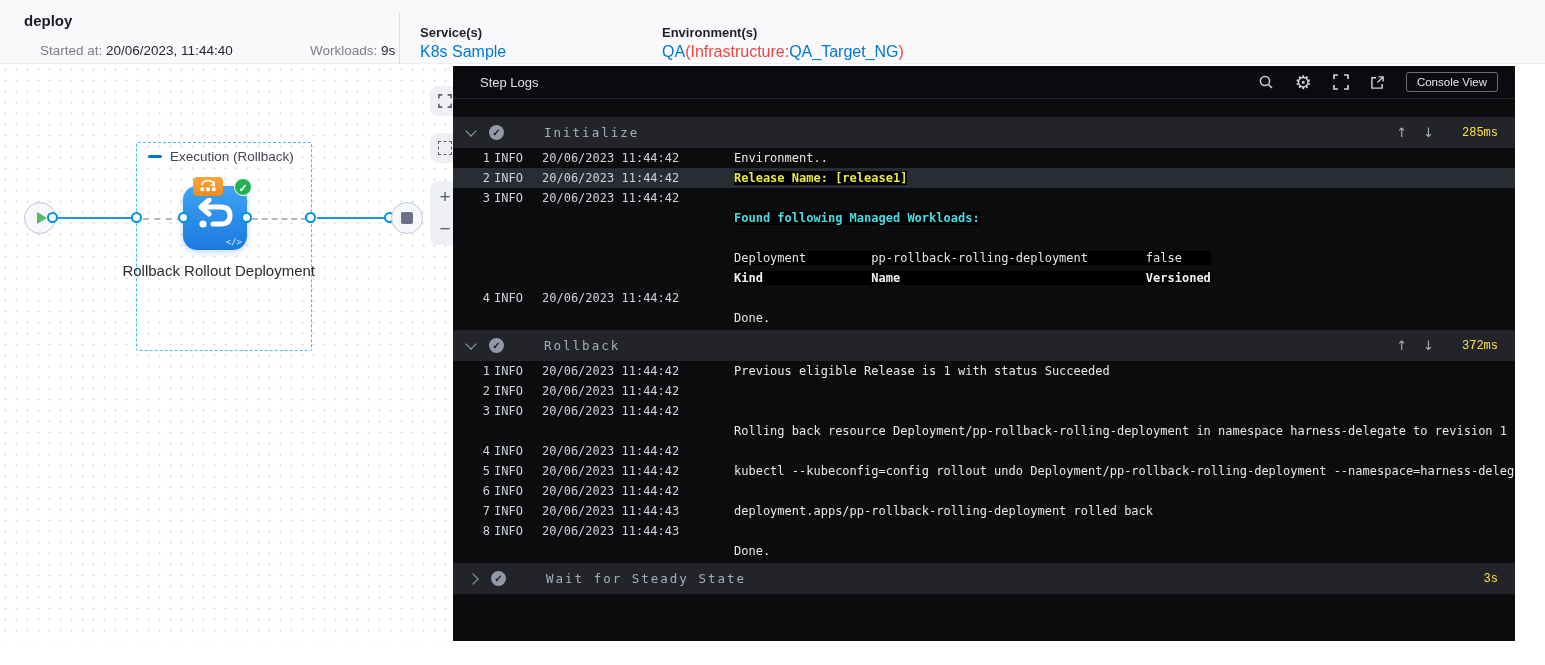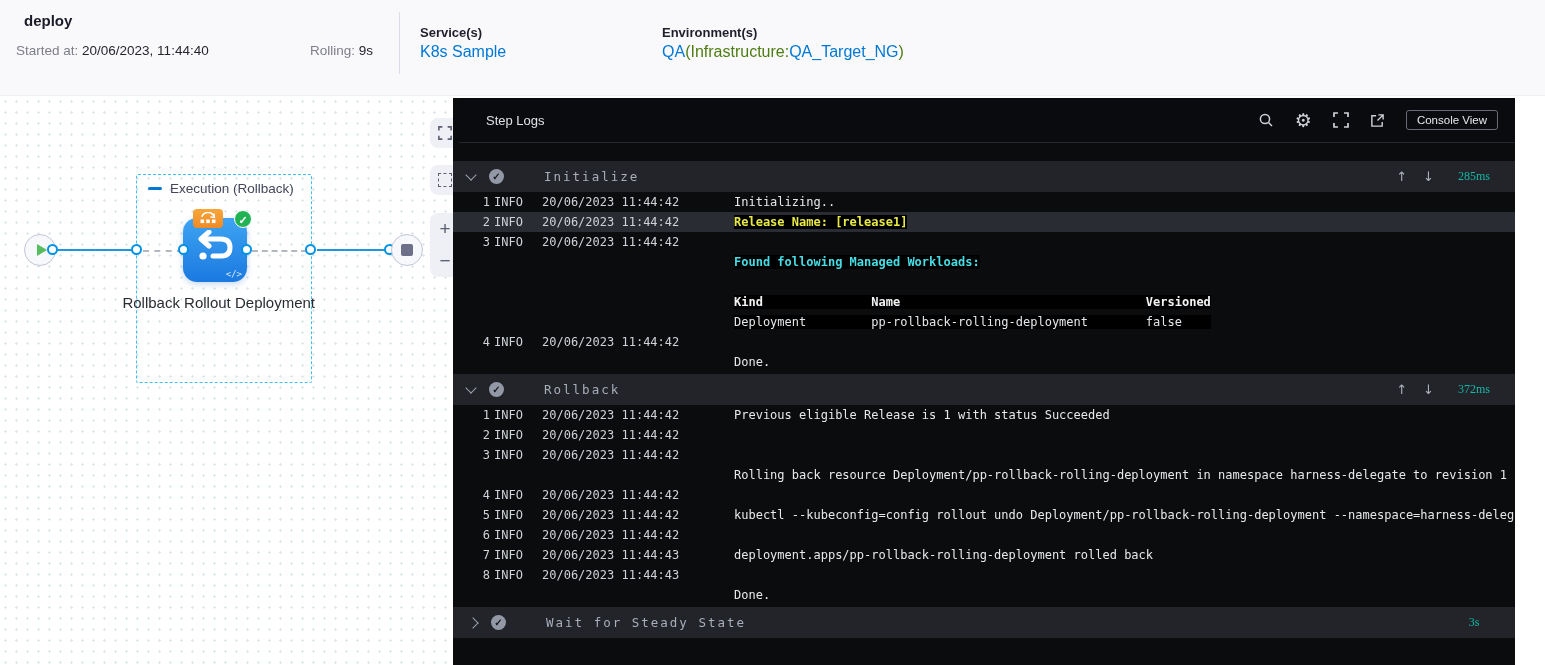--- a/index.html
+++ b/index.html
@@ -1,29 +1,29 @@
 <!DOCTYPE html>
 <html><head>
 <meta charset="utf-8">
 <style>
   * { margin:0; padding:0; box-sizing:border-box; }
   html,body { width:1545px; height:665px; font-family:"Liberation Sans", sans-serif; background:#fff; overflow:hidden; }
 
   
-  .top-header { position:relative; width:1545px; height:96px; background:#f9f9fc; border-bottom:1px solid #eceef2; }
+  .top-header { position:relative; width:1545px; height:64px; background:#f9f9fc; border-bottom:1px solid #eceef2; }
   .th-title { position:absolute; left:24px; top:12px; font-size:15px; font-weight:700; color:#1b1b28; }
-  .th-row2 { position:absolute; left:16px; top:43px; font-size:13.5px; color:#7d7e88; }
+  .th-row2 { position:absolute; left:40px; top:43px; font-size:13.5px; color:#7d7e88; }
   .th-row2 b, .th-dur b { color:#26262e; font-weight:400; }
   .th-dur { position:absolute; left:310px; top:43px; font-size:13.5px; color:#7d7e88; }
   .th-divider { position:absolute; left:399px; top:12px; width:1px; height:62px; background:#dcdde6; }
   .th-col-label { position:absolute; top:25px; font-size:13px; font-weight:600; color:#1f1f2c; }
   .th-col-value { position:absolute; top:43px; font-size:16px; color:#0278d5; }
   .th-svc-label { left:420px; } .th-svc-value { left:420px; }
   .th-env-label { left:662px; } .th-env-value { left:662px; }
-  .env-gray { color:#4d7c0f;margin-top:32px; }
+  .env-gray { color:#ef4444;margin-top:32px; }
   a.link { color:#0278d5; text-decoration:none; cursor:pointer; }
 
   
   .main { display:flex; width:1545px; height:577px; }
 
   
   .canvas { position:relative; width:453px; height:577px; background:#fff;
     background-image:radial-gradient(circle, #dde8ea 1px, rgba(0,0,0,0) 1.3px);
     background-size:11px 11px; overflow:hidden; }
   .edge { position:absolute; height:2px; background:#1f96e4; top:153px; }
@@ -48,58 +48,58 @@
   .step-label { position:absolute; left:115px; top:196px; width:200px; text-align:right; font-size:15px; color:#2b2b33; line-height:21px; }
   .cv-btn { position:absolute; left:430px; width:30px; height:30px; background:#eef0f5; border-radius:8px; border:none; cursor:pointer;
     display:flex; align-items:center; justify-content:center; color:#5c5f70; }
   .cv-zoom { position:absolute; left:430px; top:117px; width:30px; height:64px; background:#eef0f5; border-radius:8px;
     display:flex; flex-direction:column; align-items:center; justify-content:space-around; color:#5c5f70; }
   .cv-zoom span { font-size:19px; line-height:18px; cursor:pointer; user-select:none; }
   .marquee-box { width:14px; height:14px; border:1.4px dashed #5c5f70; }
 
   
   .log-panel { width:1062px; height:575px; margin-top:2px; background:#0b0c0e; display:flex; flex-direction:column; font-family:"DejaVu Sans Mono",monospace; }
-  .panel-header { height:45px; background:#0a0b0e; border-bottom:1px solid #26282d; display:flex; align-items:center; padding:0 17px 0 27px;margin-left:6px; }
+  .panel-header { height:33px; background:#0a0b0e; border-bottom:1px solid #26282d; display:flex; align-items:center; padding:0 17px 0 27px; }
   .panel-title { font-family:"Liberation Sans",sans-serif; font-size:13px; color:#dfe1e6; }
   .panel-tools { margin-left:auto; display:flex; align-items:center; gap:21px; }
   .tool-icon { color:#cfd2d9; cursor:pointer; display:flex; align-items:center; }
   .gear { font-size:19px; font-family:"DejaVu Sans",sans-serif; line-height:1; }
   .console-btn { font-family:"Liberation Sans",sans-serif; font-size:11.5px; color:#e6e8ec; background:none;
     border:1px solid #696c76; border-radius:3px; padding:3px 10px; cursor:pointer; }
   .log-body { flex:1; overflow-y:auto; padding-top:18px; }
   .section-header { height:31px; background:#22242a; display:flex; align-items:center; padding:0 17px 0 10px; cursor:pointer; margin-top:2px; }
   .section-header:first-child { margin-top:0; }
   .chev { width:8px; height:8px; border-right:1.8px solid #9ba1ae; border-bottom:1.8px solid #9ba1ae; margin-left:4px; }
   .chev-down { transform:rotate(45deg); margin-top:-3px; }
   .chev-right { transform:rotate(-45deg); margin-left:6px; }
   .sec-badge { width:15px; height:15px; border-radius:50%; background:#9298a6; color:#17191e; font-size:10px; line-height:15px;
     text-align:center; font-weight:700; margin-left:14px; font-family:"Liberation Sans",sans-serif; }
   .sec-title { margin-left:40px; font-size:12.5px; letter-spacing:2px; color:#a8aeba; }
   .sec-right { margin-left:auto; display:flex; align-items:center; gap:16px; }
   .sec-arrow { color:#aeb2bd; font-size:13px; cursor:pointer; font-family:"DejaVu Sans",sans-serif; }
-  .sec-duration { color:#14b8a6; font-size:12px; min-width:48px; text-align:center; font-family:Liberation Serif, serif; }
+  .sec-duration { color:#fde047; font-size:12px; min-width:48px; text-align:right; font-family:Liberation Mono, monospace; }
   .log-row { height:20px; display:flex; align-items:center; font-size:12px; white-space:pre; padding-left:10px; }
   .log-row.hl { background:#2a2c33; }
   .ln { width:27px; text-align:right; color:#cfd2d8; flex:none; }
   .lvl { margin-left:4px; width:48px; color:#cfd2d8; flex:none; }
   .time { width:192px; color:#cfd2d8; flex:none; }
   .msg { flex:1; overflow:hidden; color:#e7e8ea; }
   .msg .seg { display:inline; }
   .seg-yellow { color:#e9e943; font-weight:700; background:#000; }
   .seg-cyan { color:#45dde5; font-weight:700; background:#000; }
   .seg-thead { color:#f2f3f5; font-weight:700; background:#000; }
   .seg-tcell { color:#e4e6e9; background:#000; }
 </style>
 </head>
 <body>
 
 <div class="top-header">
   <div class="th-title">deploy</div>
   <div class="th-row2"><span>Started at: </span><b>20/06/2023, 11:44:40</b></div>
-  <div class="th-dur"><span>Rolling: </span><b>9s</b></div>
+  <div class="th-dur"><span>Workloads: </span><b>9s</b></div>
   <div class="th-divider"></div>
   <div class="th-col-label th-svc-label">Service(s)</div>
   <div class="th-col-value th-svc-value"><a class="link">K8s Sample</a></div>
   <div class="th-col-label th-env-label">Environment(s)</div>
   <div class="th-col-value th-env-value"><a class="link">QA</a><span class="env-gray">(Infrastructure:</span><a class="link">QA_Target_NG</a><span class="env-gray">)</span></div>
 </div>
 
 <div class="main">
 
   <div class="canvas">
@@ -192,27 +192,27 @@
         <div class="section-header">
           <div class="chev chev-down"></div>
           <div class="sec-badge">✓</div>
           <div class="sec-title">Initialize</div>
           <div class="sec-right">
             <div class="sec-arrow">↑</div>
             <div class="sec-arrow">↓</div>
             <div class="sec-duration">285ms</div>
           </div>
         </div>
-        <div class="log-row"><div class="ln">1</div><div class="lvl">INFO</div><div class="time">20/06/2023 11:44:42</div><div class="msg"><span class="seg">Initializing..</span></div></div>
+        <div class="log-row"><div class="ln">1</div><div class="lvl">INFO</div><div class="time">20/06/2023 11:44:42</div><div class="msg"><span class="seg">Environment..</span></div></div>
         <div class="log-row hl"><div class="ln">2</div><div class="lvl">INFO</div><div class="time">20/06/2023 11:44:42</div><div class="msg"><span class="seg seg-yellow">Release Name: [release1]</span></div></div>
         <div class="log-row"><div class="ln">3</div><div class="lvl">INFO</div><div class="time">20/06/2023 11:44:42</div><div class="msg"></div></div>
         <div class="log-row"><div class="ln"></div><div class="lvl"></div><div class="time"></div><div class="msg"><span class="seg seg-cyan">Found following Managed Workloads:</span></div></div>
         <div class="log-row"><div class="ln"></div><div class="lvl"></div><div class="time"></div><div class="msg"></div></div>
+        <div class="log-row"><div class="ln"></div><div class="lvl"></div><div class="time"></div><div class="msg"><span class="seg seg-tcell">Deployment         pp-rollback-rolling-deployment        false    </span></div></div>
         <div class="log-row"><div class="ln"></div><div class="lvl"></div><div class="time"></div><div class="msg"><span class="seg seg-thead">Kind               Name                                  Versioned</span></div></div>
-        <div class="log-row"><div class="ln"></div><div class="lvl"></div><div class="time"></div><div class="msg"><span class="seg seg-tcell">Deployment         pp-rollback-rolling-deployment        false    </span></div></div>
         <div class="log-row"><div class="ln">4</div><div class="lvl">INFO</div><div class="time">20/06/2023 11:44:42</div><div class="msg"></div></div>
         <div class="log-row"><div class="ln"></div><div class="lvl"></div><div class="time"></div><div class="msg"><span class="seg">Done.</span></div></div>
         <div class="section-header">
           <div class="chev chev-down"></div>
           <div class="sec-badge">✓</div>
           <div class="sec-title">Rollback</div>
           <div class="sec-right">
             <div class="sec-arrow">↑</div>
             <div class="sec-arrow">↓</div>
             <div class="sec-duration">372ms</div>

